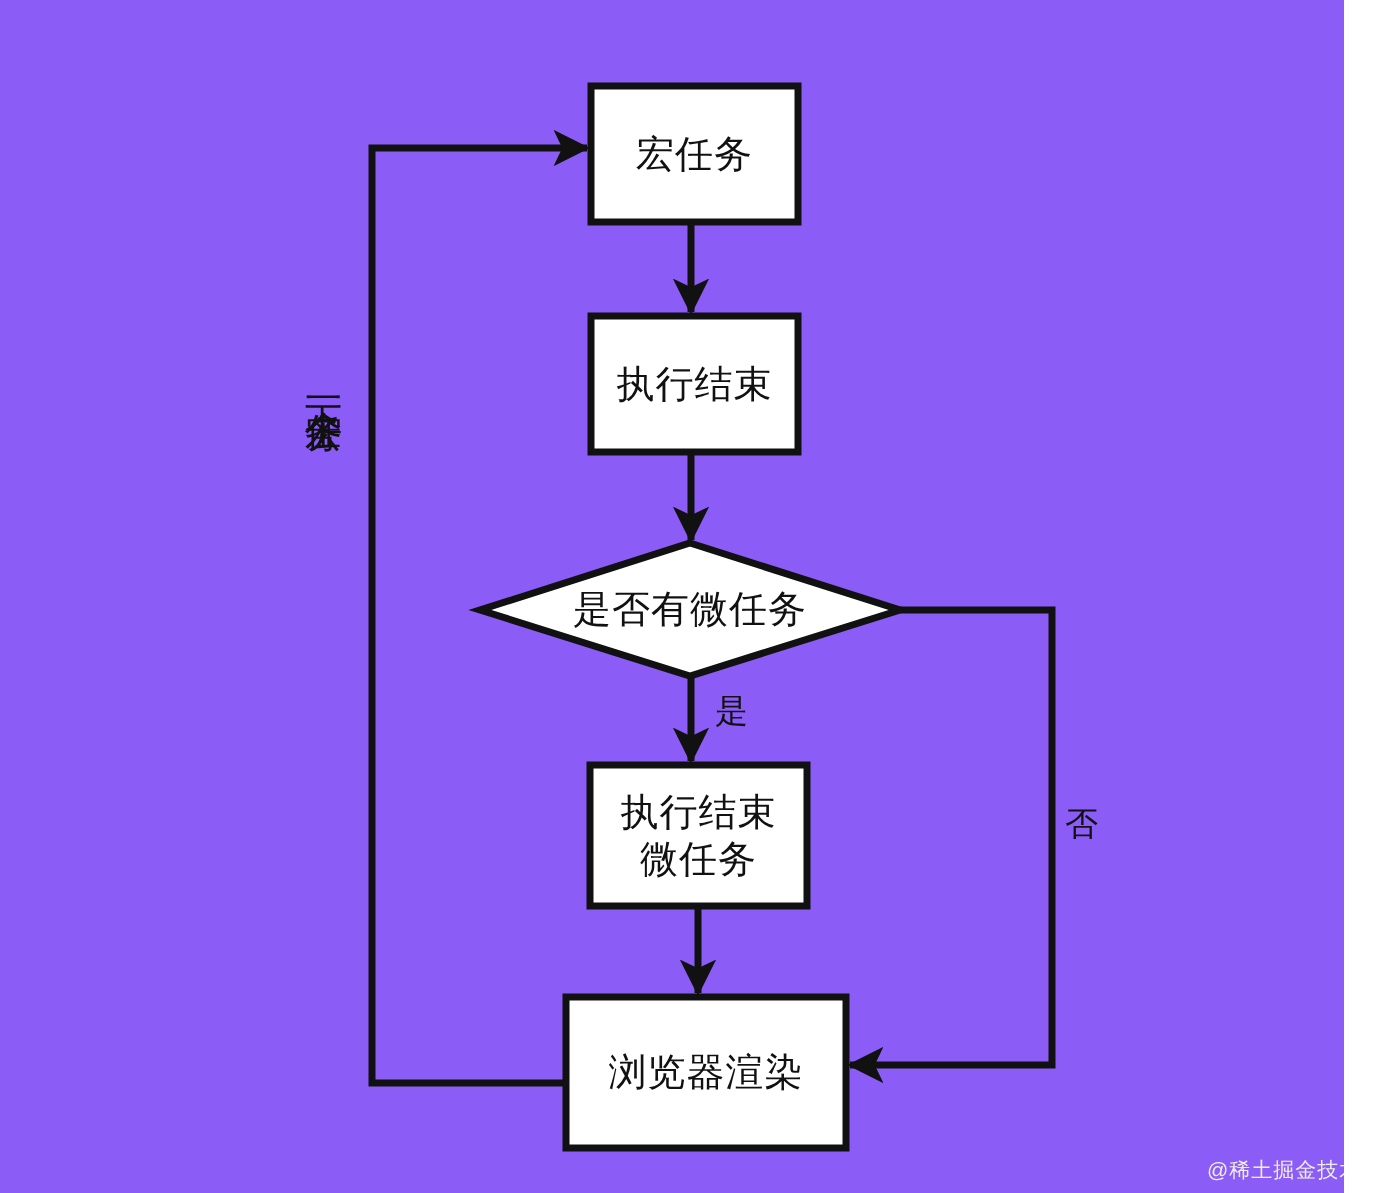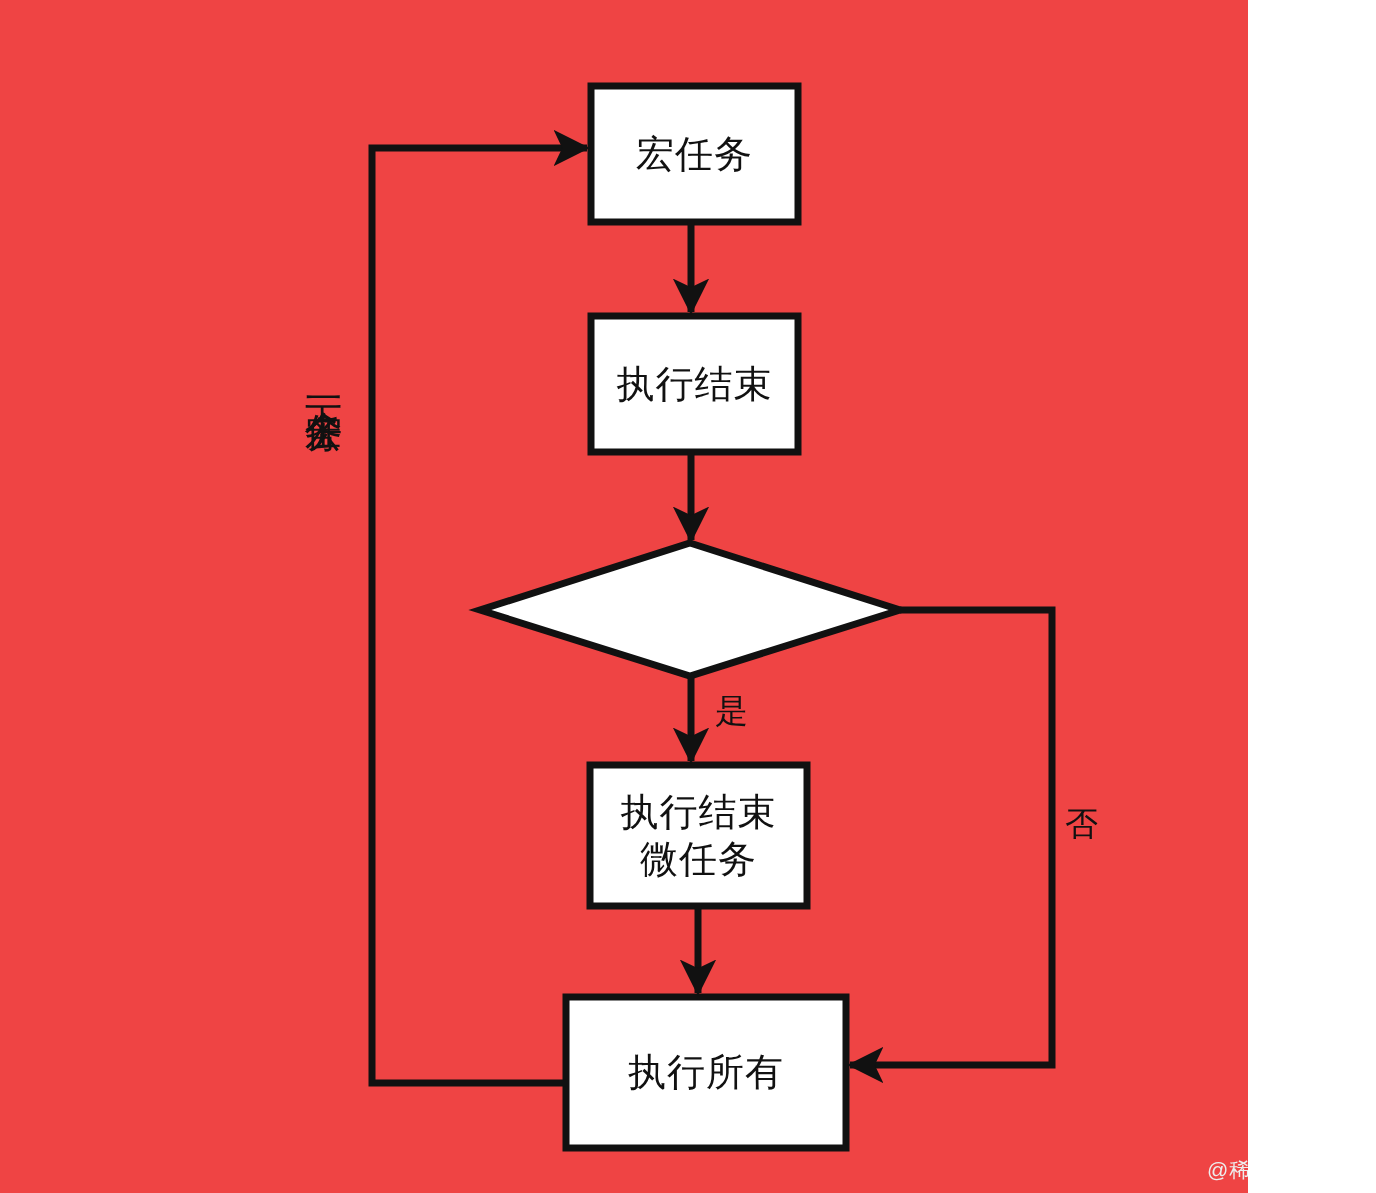--- a/index.html
+++ b/index.html
@@ -5,23 +5,23 @@
   html, body {
     margin: 0;
     padding: 0;
     background: #ffffff;
   }
   body {
     font-family: "Liberation Sans", "DejaVu Sans", sans-serif;
   }
   #canvas {
     position: relative;
-    width: 1248px;
+    width: 1344px;
     height: 1193px;
-    background: #ef4444;
+    background: #8b5cf6;
     overflow: hidden;
   }
   #flow-svg {
     position: absolute;
     top: 0;
     left: 0;
     width: 1376px;
     height: 1193px;
   }
   .node-label {
@@ -93,25 +93,26 @@
 
     <path d="M 900 610 L 1052 610 L 1052 1065 L 850 1065" fill="none" stroke="#111111" stroke-width="7" stroke-linejoin="miter" marker-end="url(#arrow)"></path>
 
     <path d="M 566 1083 L 372 1083 L 372 148 L 587 148" fill="none" stroke="#111111" stroke-width="7" stroke-linejoin="miter" marker-end="url(#arrow)"></path>
   </svg>
 
   <div class="node-label" style="left:591px; top:86px; width:207px; height:136px;">宏任务</div>
 
   <div class="node-label" style="left:591px; top:316px; width:207px; height:136px;">执行结束</div>
 
+  <div class="node-label" style="left:480px; top:543px; width:420px; height:133px;">是否有微任务</div>
 
   <div class="node-label" style="left:590px; top:765px; width:217px; height:141px;">执行结束
 微任务</div>
 
-  <div class="node-label" style="left:566px; top:997px; width:280px; height:151px;">执行所有</div>
+  <div class="node-label" style="left:566px; top:997px; width:280px; height:151px;">浏览器渲染</div>
 
   <div class="edge-label" style="left:715px; top:694px;">是</div>
 
   <div class="edge-label" style="left:1065px; top:807px;">否</div>
 
   <div class="vertical-label" style="left:303px; top:377px;">下一个宏任务</div>
 
   <div class="watermark" style="left:1207px; top:1156px;">@稀土掘金技术社区</div>
 
 </div>

